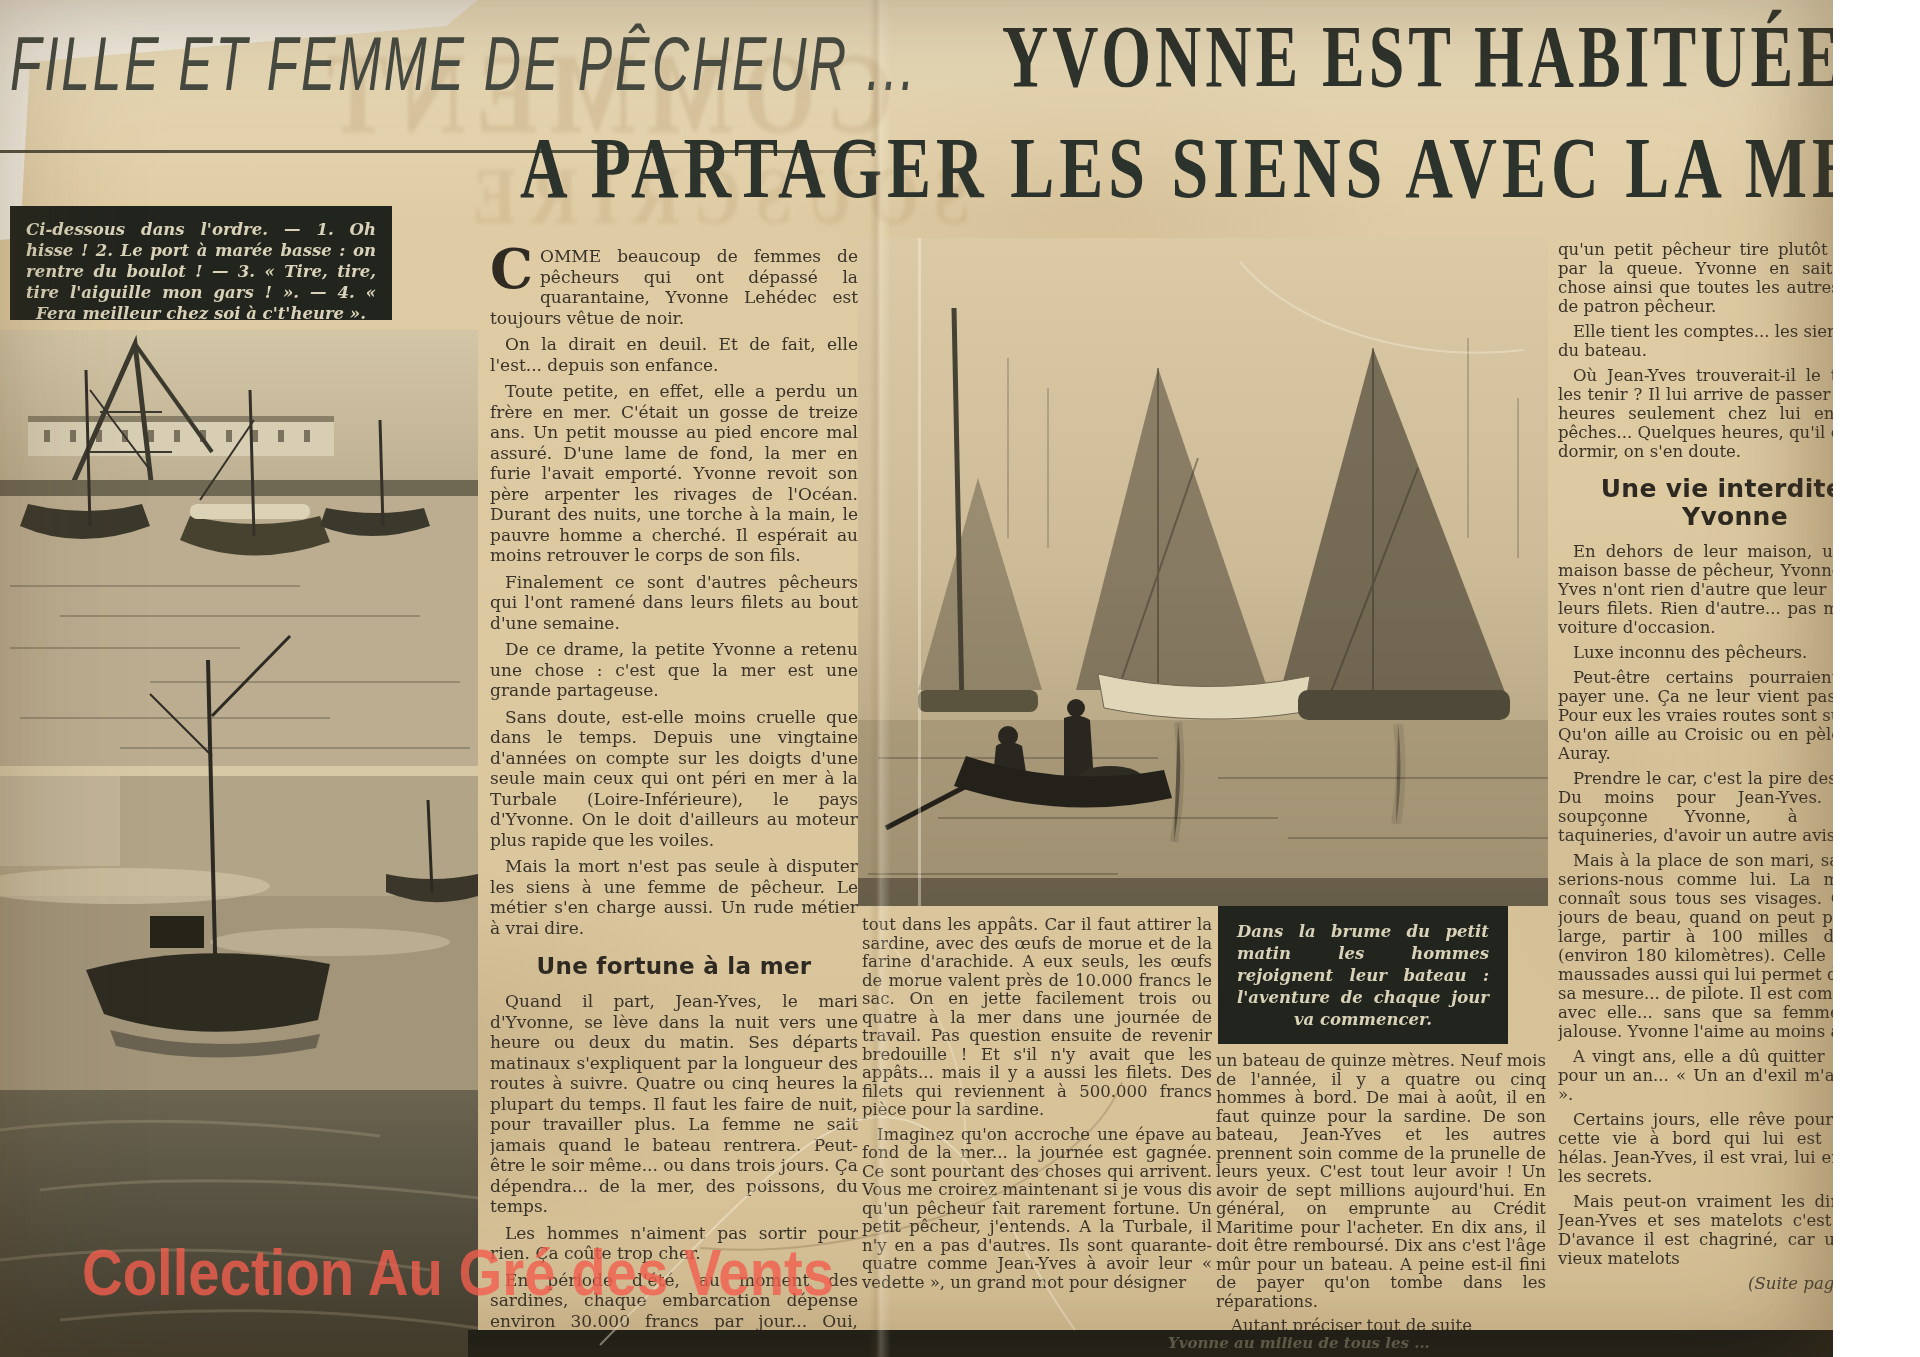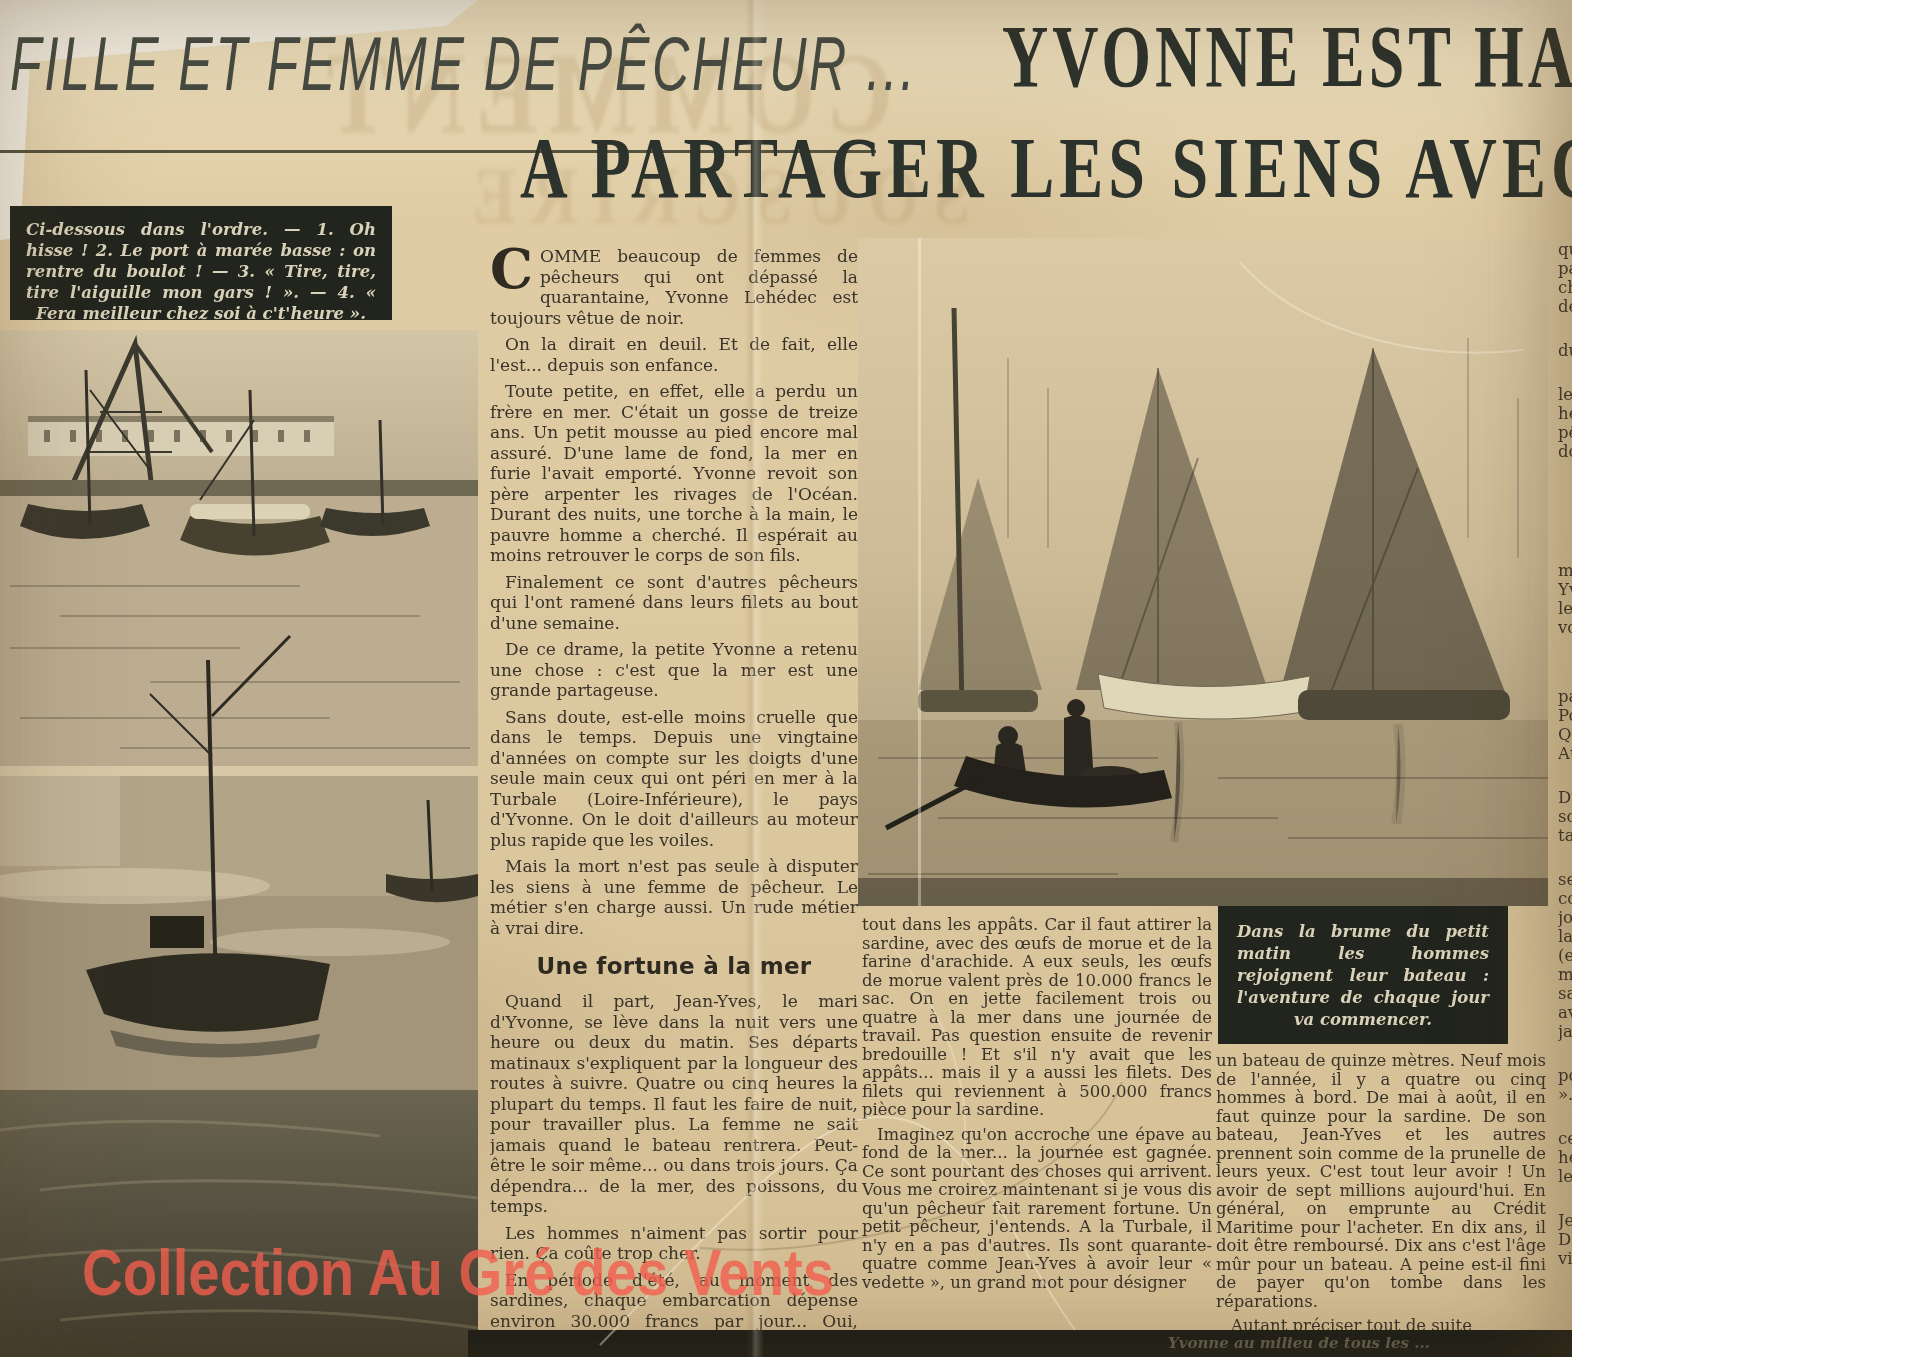--- a/index.html
+++ b/index.html
@@ -1,16 +1,16 @@
 <!DOCTYPE html>
 <html><head>
 <meta charset="utf-8">
 <style>
   html,body{margin:0;padding:0;}
-  .page{position:relative;width:1572px;height:1357px;overflow:hidden;
+  .page{position:relative;width:1833px;height:1357px;overflow:hidden;
     font-family:"DejaVu Serif",serif;
     background:
       radial-gradient(ellipse 620px 320px at 22% 78%, rgba(110,80,40,.15), transparent 60%),
       radial-gradient(ellipse 520px 260px at 60% 16%, rgba(130,95,55,.10), transparent 60%),
       radial-gradient(ellipse 420px 520px at 88% 60%, rgba(120,85,45,.09), transparent 60%),
       linear-gradient(180deg,#ece0c0 0%,#e6d6b2 7%,#dfcca4 16%,#dcc89f 55%,#d5bf95 100%);}
   .wedge{position:absolute;left:0;top:0;width:520px;height:250px;background:#f1ece0;
     clip-path:polygon(0 0,478px 0,446px 26px,30px 62px,20px 238px,0 240px);z-index:2;}
   .ghost{position:absolute;font-family:"Liberation Serif",serif;font-weight:700;
     color:rgba(150,110,60,.16);transform:scale(-1.05,1.3);transform-origin:center top;

